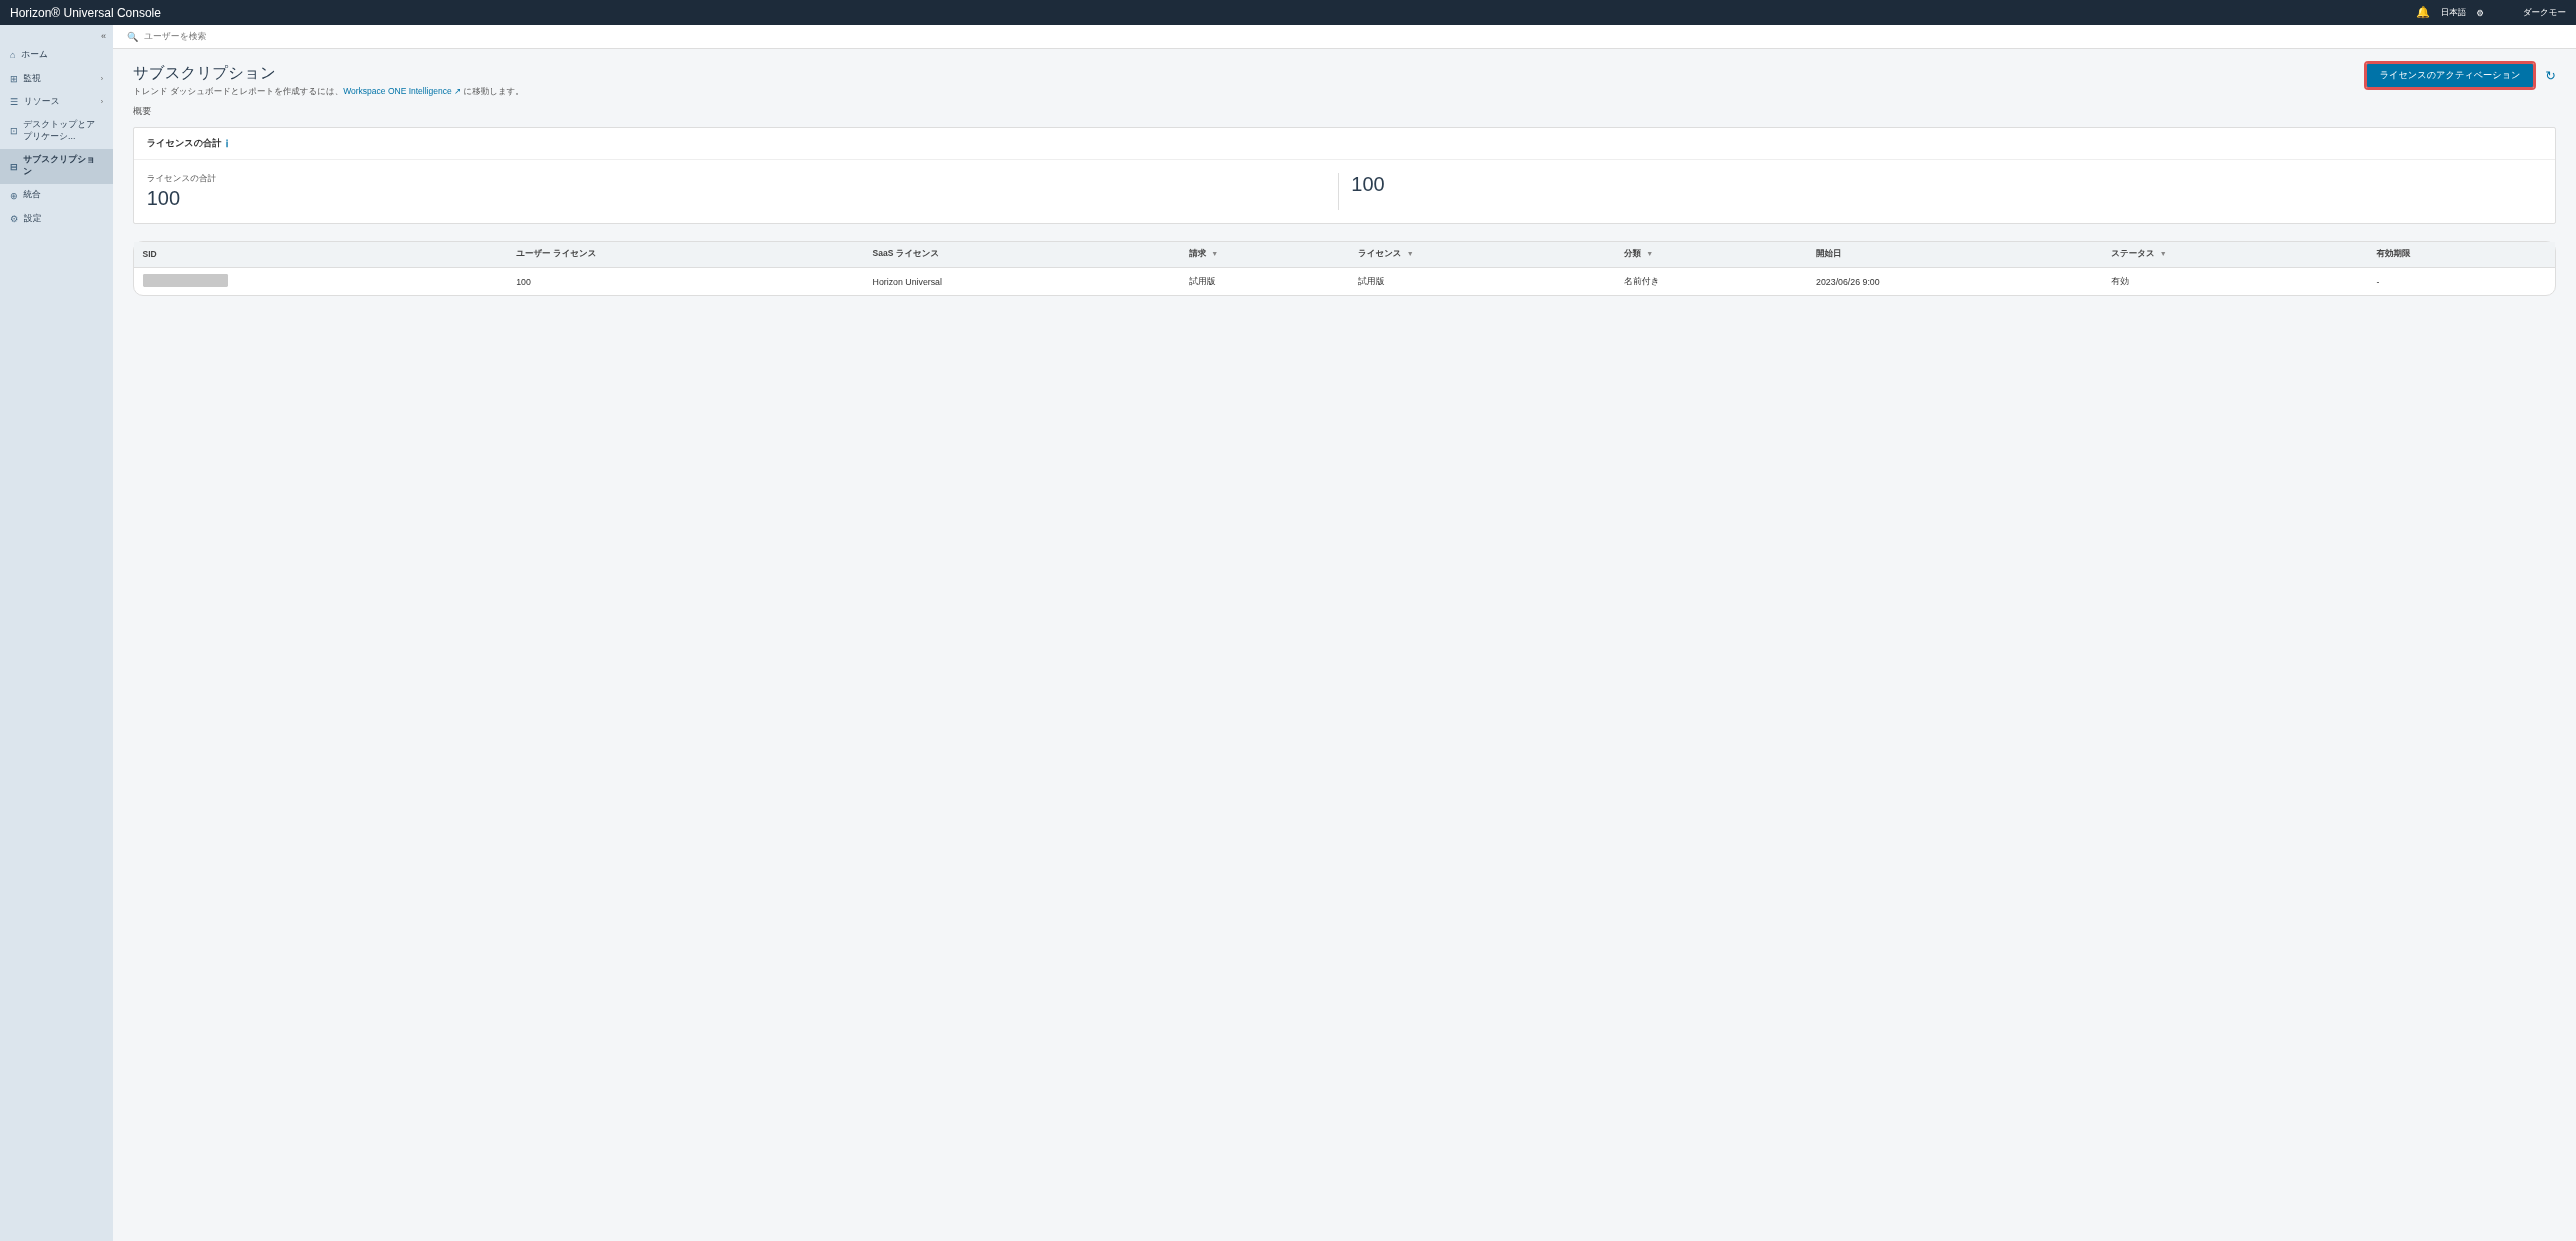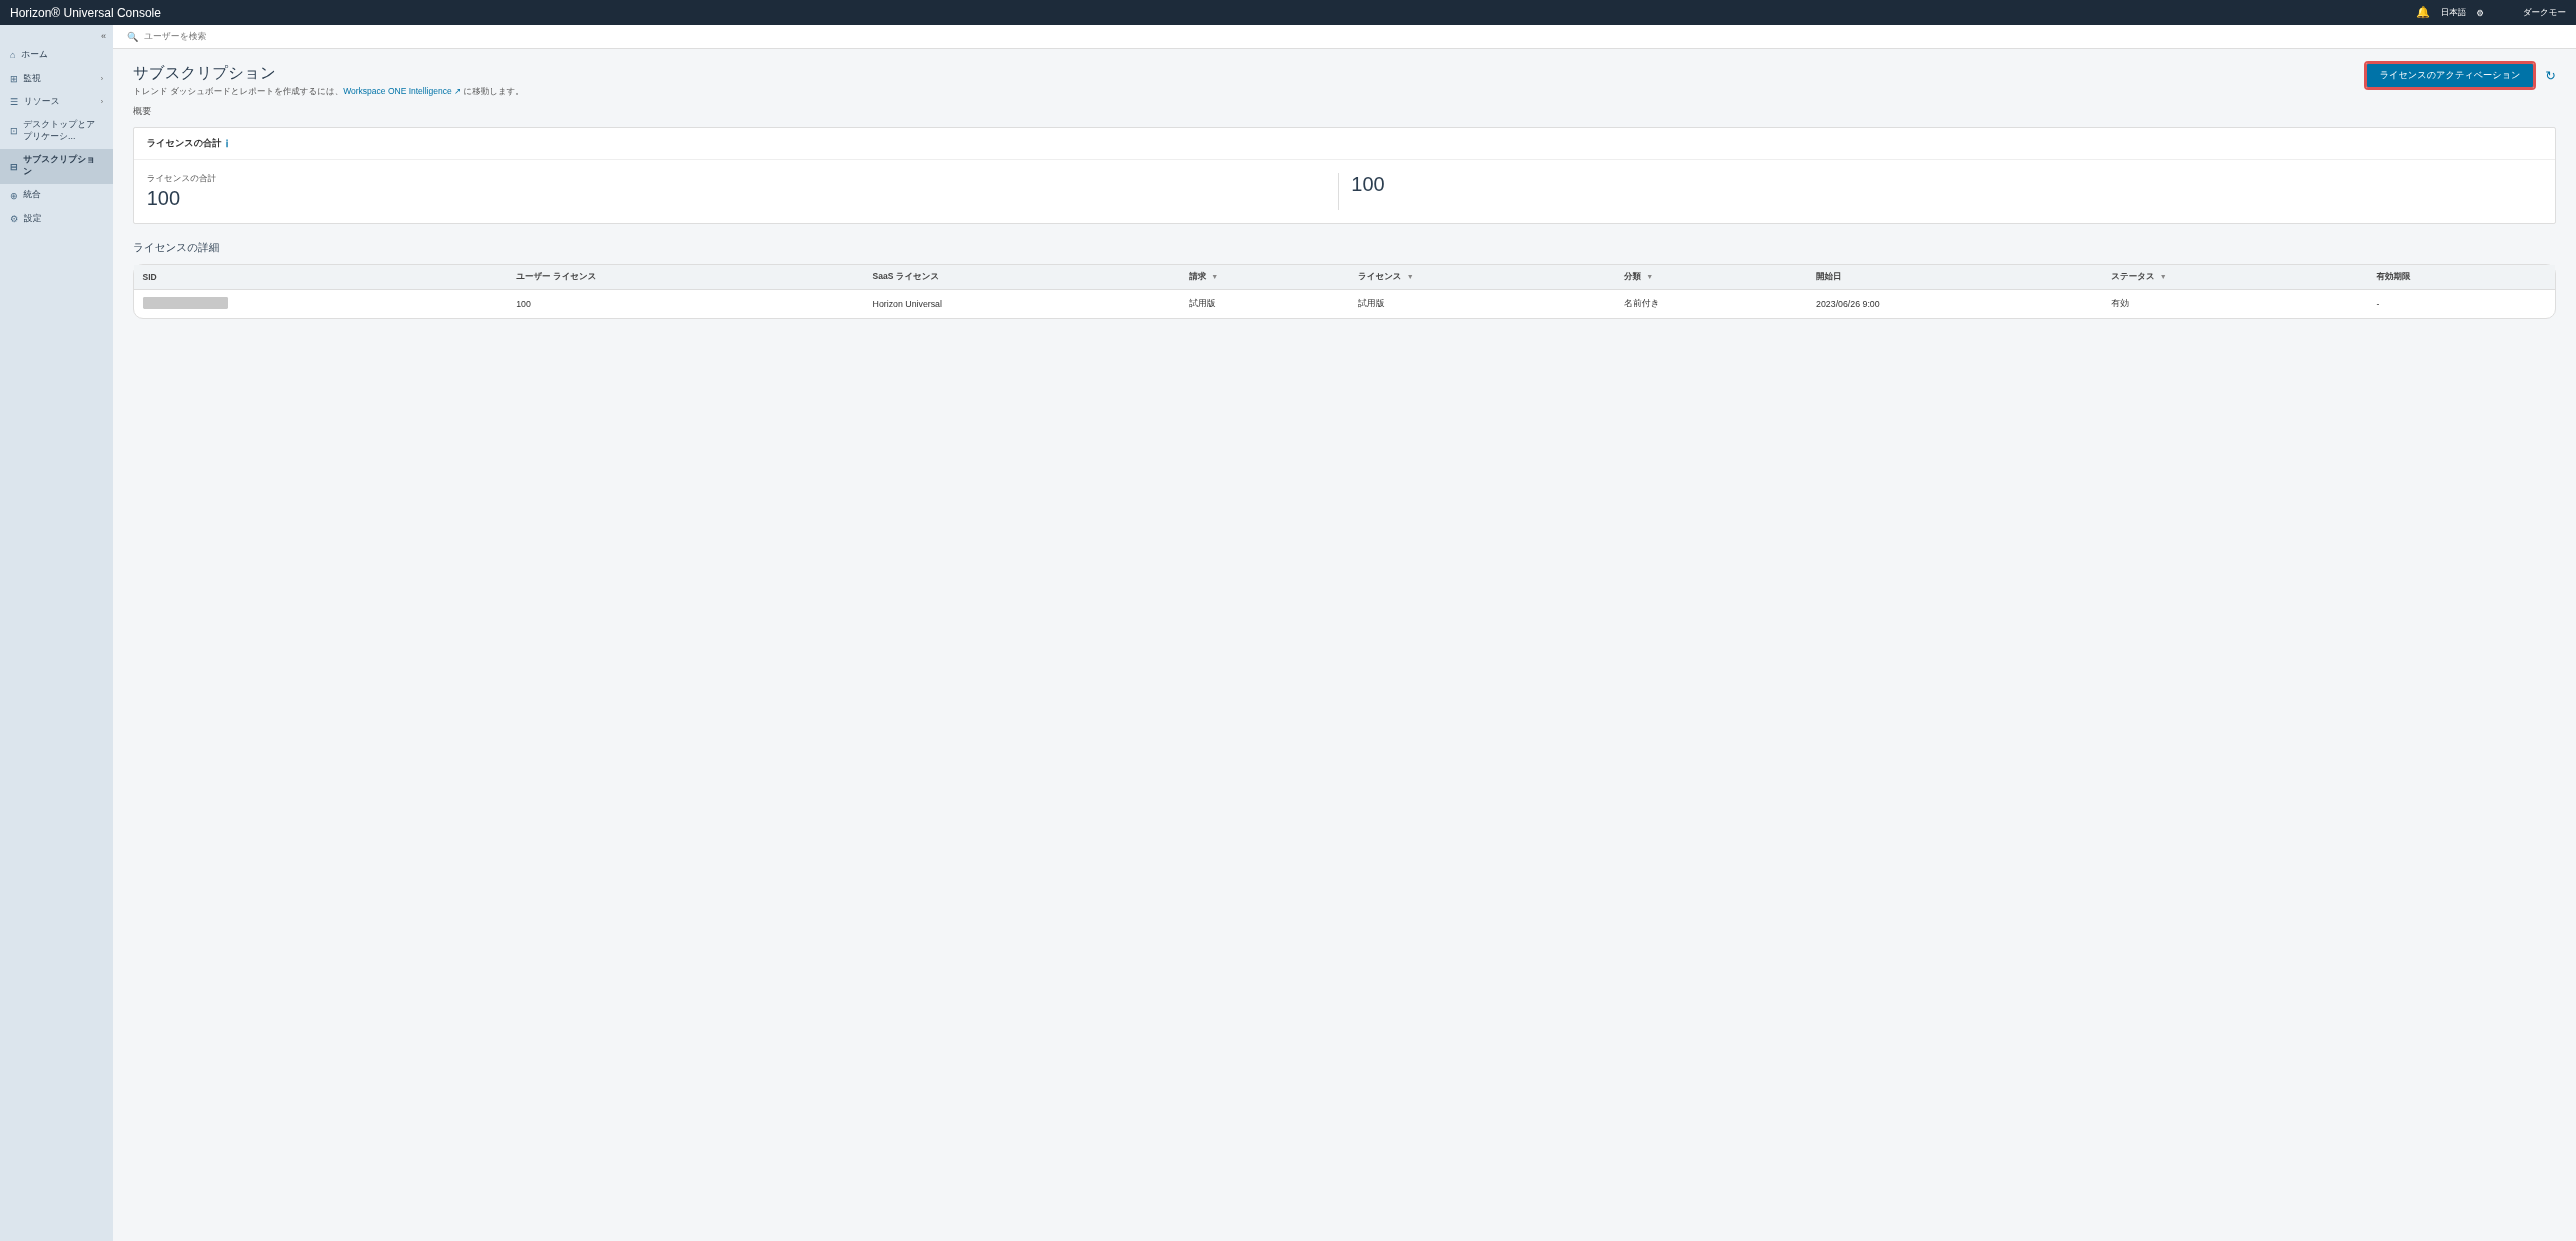--- a/index.html
+++ b/index.html
@@ -367,21 +367,20 @@
           <div class="stat-block">
             <div class="stat-label">ライセンスの合計</div>
             <div class="stat-value">100</div>
           </div>
           <div class="stat-block">
             <div class="stat-value">100</div>
           </div>
         </div>
       </div>
 
-      <div class="section-title">ライセンスの詳細</div>
 
       <div class="table-wrapper">
         <table class="data-table">
           <thead>
             <tr>
               <th><span>SID</span></th>
               <th><span>ユーザー ライセンス</span></th>
               <th><span>SaaS ライセンス</span></th>
               <th style="cursor:pointer;"><span>請求</span> <span class="filter-icon">▼</span></th>
               <th style="cursor:pointer;"><span>ライセンス</span> <span class="filter-icon">▼</span></th>

